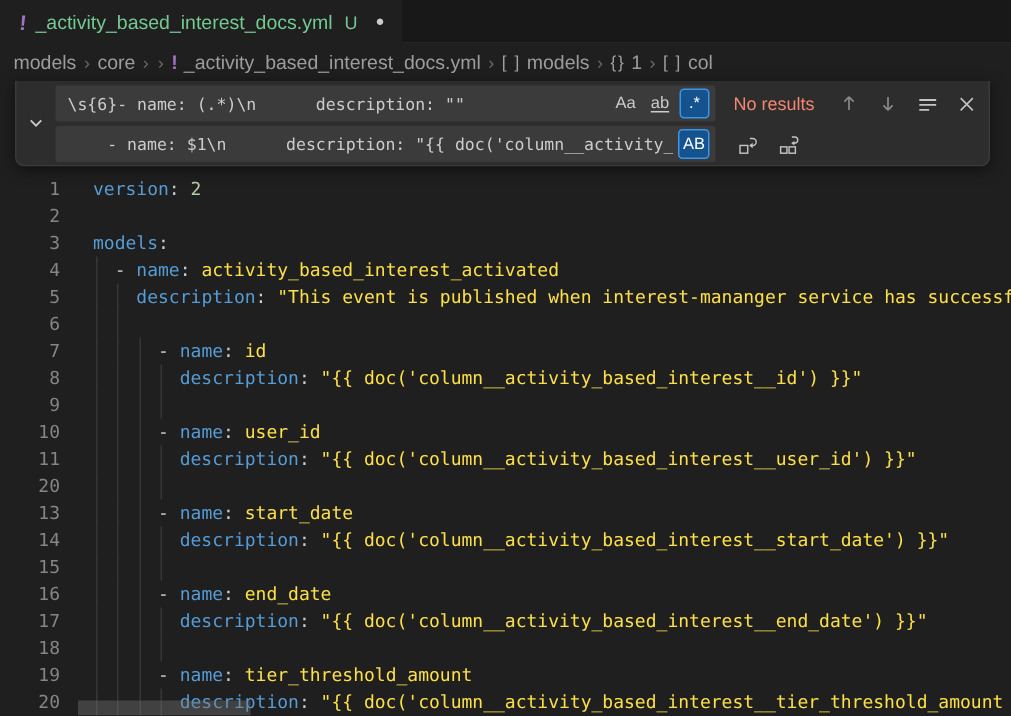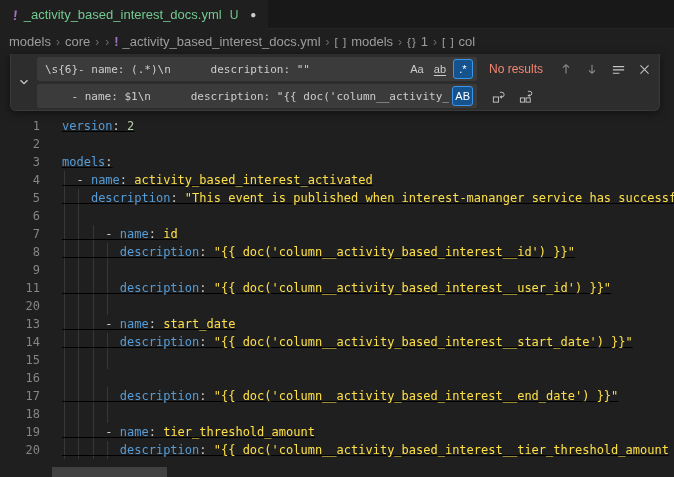--- a/index.html
+++ b/index.html
@@ -55,21 +55,21 @@
   .fw-rep-btns { display:flex; align-items:center; gap:6px; margin-left:10px; }
 
   
   .editor { position:absolute; top:53px; left:0; width:674px; height:424px;
             background:#1f1f1f; }
   .code { position:absolute; top:64px; left:0; width:674px; }
   .line { position:relative; height:18px; line-height:18px;
           font-family:"DejaVu Sans Mono", monospace; font-size:12px; white-space:pre; }
   .ln { position:absolute; left:0; top:0; width:40px; text-align:right;
         color:#858585; font-size:12px; }
-  .lc { position:absolute; left:62px; top:0; white-space:pre;text-decoration:underline; }
+  .lc { position:absolute; left:62px; top:0; white-space:pre; }
   .guide { position:absolute; top:0; width:1px; height:18px; background:#373737; }
   .tk-key  { color:#569cd6; }
   .tk-punct{ color:#cccccc; }
   .tk-str  { color:#fde047; }
   .tk-num  { color:#b5cea8; }
   .tk-ws   { color:#cccccc; }
 
   .hscroll { position:absolute; left:52px; bottom:0; width:115px; height:10px;
              background:rgba(121,121,121,0.38); cursor:pointer; }
 
@@ -124,26 +124,27 @@
     <div class="code" id="code">
         <div class="line"><span class="ln">1</span><span class="lc"><span class="tk-key">version</span><span class="tk-punct">: </span><span class="tk-num">2</span></span></div>
         <div class="line"><span class="ln">2</span><span class="lc"></span></div>
         <div class="line"><span class="ln">3</span><span class="lc"><span class="tk-key">models</span><span class="tk-punct">:</span></span></div>
         <div class="line"><span class="guide" style="left: 64px;"></span><span class="ln">4</span><span class="lc"><span class="tk-ws">  </span><span class="tk-punct">- </span><span class="tk-key">name</span><span class="tk-punct">: </span><span class="tk-str">activity_based_interest_activated</span></span></div>
         <div class="line"><span class="guide" style="left: 64px;"></span><span class="guide" style="left: 78.44px;"></span><span class="ln">5</span><span class="lc"><span class="tk-ws">    </span><span class="tk-key">description</span><span class="tk-punct">: </span><span class="tk-str">"This event is published when interest-mananger service has successf</span></span></div>
         <div class="line"><span class="guide" style="left: 64px;"></span><span class="guide" style="left: 78.44px;"></span><span class="ln">6</span></div>
         <div class="line"><span class="guide" style="left: 64px;"></span><span class="guide" style="left: 78.44px;"></span><span class="guide" style="left: 92.88px;"></span><span class="ln">7</span><span class="lc"><span class="tk-ws">      </span><span class="tk-punct">- </span><span class="tk-key">name</span><span class="tk-punct">: </span><span class="tk-str">id</span></span></div>
         <div class="line"><span class="guide" style="left: 64px;"></span><span class="guide" style="left: 78.44px;"></span><span class="guide" style="left: 92.88px;"></span><span class="guide" style="left: 107.32px;"></span><span class="ln">8</span><span class="lc"><span class="tk-ws">        </span><span class="tk-key">description</span><span class="tk-punct">: </span><span class="tk-str">"{{ doc('column__activity_based_interest__id') }}"</span></span></div>
         <div class="line"><span class="guide" style="left: 64px;"></span><span class="guide" style="left: 78.44px;"></span><span class="guide" style="left: 92.88px;"></span><span class="guide" style="left: 107.32px;"></span><span class="ln">9</span><span class="lc"></span></div>
+        <div class="line"><span class="guide" style="left: 64px;"></span><span class="guide" style="left: 78.44px;"></span><span class="guide" style="left: 92.88px;"></span><span class="ln">10</span><span class="lc"><span class="tk-ws">      </span><span class="tk-punct">- </span><span class="tk-key">name</span><span class="tk-punct">: </span><span class="tk-str">user_id</span></span></div>
         <div class="line"><span class="guide" style="left: 64px;"></span><span class="guide" style="left: 78.44px;"></span><span class="guide" style="left: 92.88px;"></span><span class="guide" style="left: 107.32px;"></span><span class="ln">11</span><span class="lc"><span class="tk-ws">        </span><span class="tk-key">description</span><span class="tk-punct">: </span><span class="tk-str">"{{ doc('column__activity_based_interest__user_id') }}"</span></span></div>
         <div class="line"><span class="guide" style="left: 64px;"></span><span class="guide" style="left: 78.44px;"></span><span class="guide" style="left: 92.88px;"></span><span class="guide" style="left: 107.32px;"></span><span class="ln">20</span><span class="lc"></span></div>
         <div class="line"><span class="guide" style="left: 64px;"></span><span class="guide" style="left: 78.44px;"></span><span class="guide" style="left: 92.88px;"></span><span class="ln">13</span><span class="lc"><span class="tk-ws">      </span><span class="tk-punct">- </span><span class="tk-key">name</span><span class="tk-punct">: </span><span class="tk-str">start_date</span></span></div>
         <div class="line"><span class="guide" style="left: 64px;"></span><span class="guide" style="left: 78.44px;"></span><span class="guide" style="left: 92.88px;"></span><span class="guide" style="left: 107.32px;"></span><span class="ln">14</span><span class="lc"><span class="tk-ws">        </span><span class="tk-key">description</span><span class="tk-punct">: </span><span class="tk-str">"{{ doc('column__activity_based_interest__start_date') }}"</span></span></div>
         <div class="line"><span class="guide" style="left: 64px;"></span><span class="guide" style="left: 78.44px;"></span><span class="guide" style="left: 92.88px;"></span><span class="guide" style="left: 107.32px;"></span><span class="ln">15</span><span class="lc"></span></div>
-        <div class="line"><span class="guide" style="left: 64px;"></span><span class="guide" style="left: 78.44px;"></span><span class="guide" style="left: 92.88px;"></span><span class="ln">16</span></div>
+        <div class="line"><span class="guide" style="left: 64px;"></span><span class="guide" style="left: 78.44px;"></span><span class="guide" style="left: 92.88px;"></span><span class="ln">16</span><span class="lc"><span class="tk-ws">      </span><span class="tk-punct">- </span><span class="tk-key">name</span><span class="tk-punct">: </span><span class="tk-str">end_date</span></span></div>
         <div class="line"><span class="guide" style="left: 64px;"></span><span class="guide" style="left: 78.44px;"></span><span class="guide" style="left: 92.88px;"></span><span class="guide" style="left: 107.32px;"></span><span class="ln">17</span><span class="lc"><span class="tk-ws">        </span><span class="tk-key">description</span><span class="tk-punct">: </span><span class="tk-str">"{{ doc('column__activity_based_interest__end_date') }}"</span></span></div>
         <div class="line"><span class="guide" style="left: 64px;"></span><span class="guide" style="left: 78.44px;"></span><span class="guide" style="left: 92.88px;"></span><span class="guide" style="left: 107.32px;"></span><span class="ln">18</span><span class="lc"></span></div>
         <div class="line"><span class="guide" style="left: 64px;"></span><span class="guide" style="left: 78.44px;"></span><span class="guide" style="left: 92.88px;"></span><span class="ln">19</span><span class="lc"><span class="tk-ws">      </span><span class="tk-punct">- </span><span class="tk-key">name</span><span class="tk-punct">: </span><span class="tk-str">tier_threshold_amount</span></span></div>
         <div class="line"><span class="guide" style="left: 64px;"></span><span class="guide" style="left: 78.44px;"></span><span class="guide" style="left: 92.88px;"></span><span class="guide" style="left: 107.32px;"></span><span class="ln">20</span><span class="lc"><span class="tk-ws">        </span><span class="tk-key">description</span><span class="tk-punct">: </span><span class="tk-str">"{{ doc('column__activity_based_interest__tier_threshold_amount</span></span></div>
       </div>
     <div class="hscroll"></div>
   </div>
 
   <div class="find-widget">
     <div class="toggle-col">

